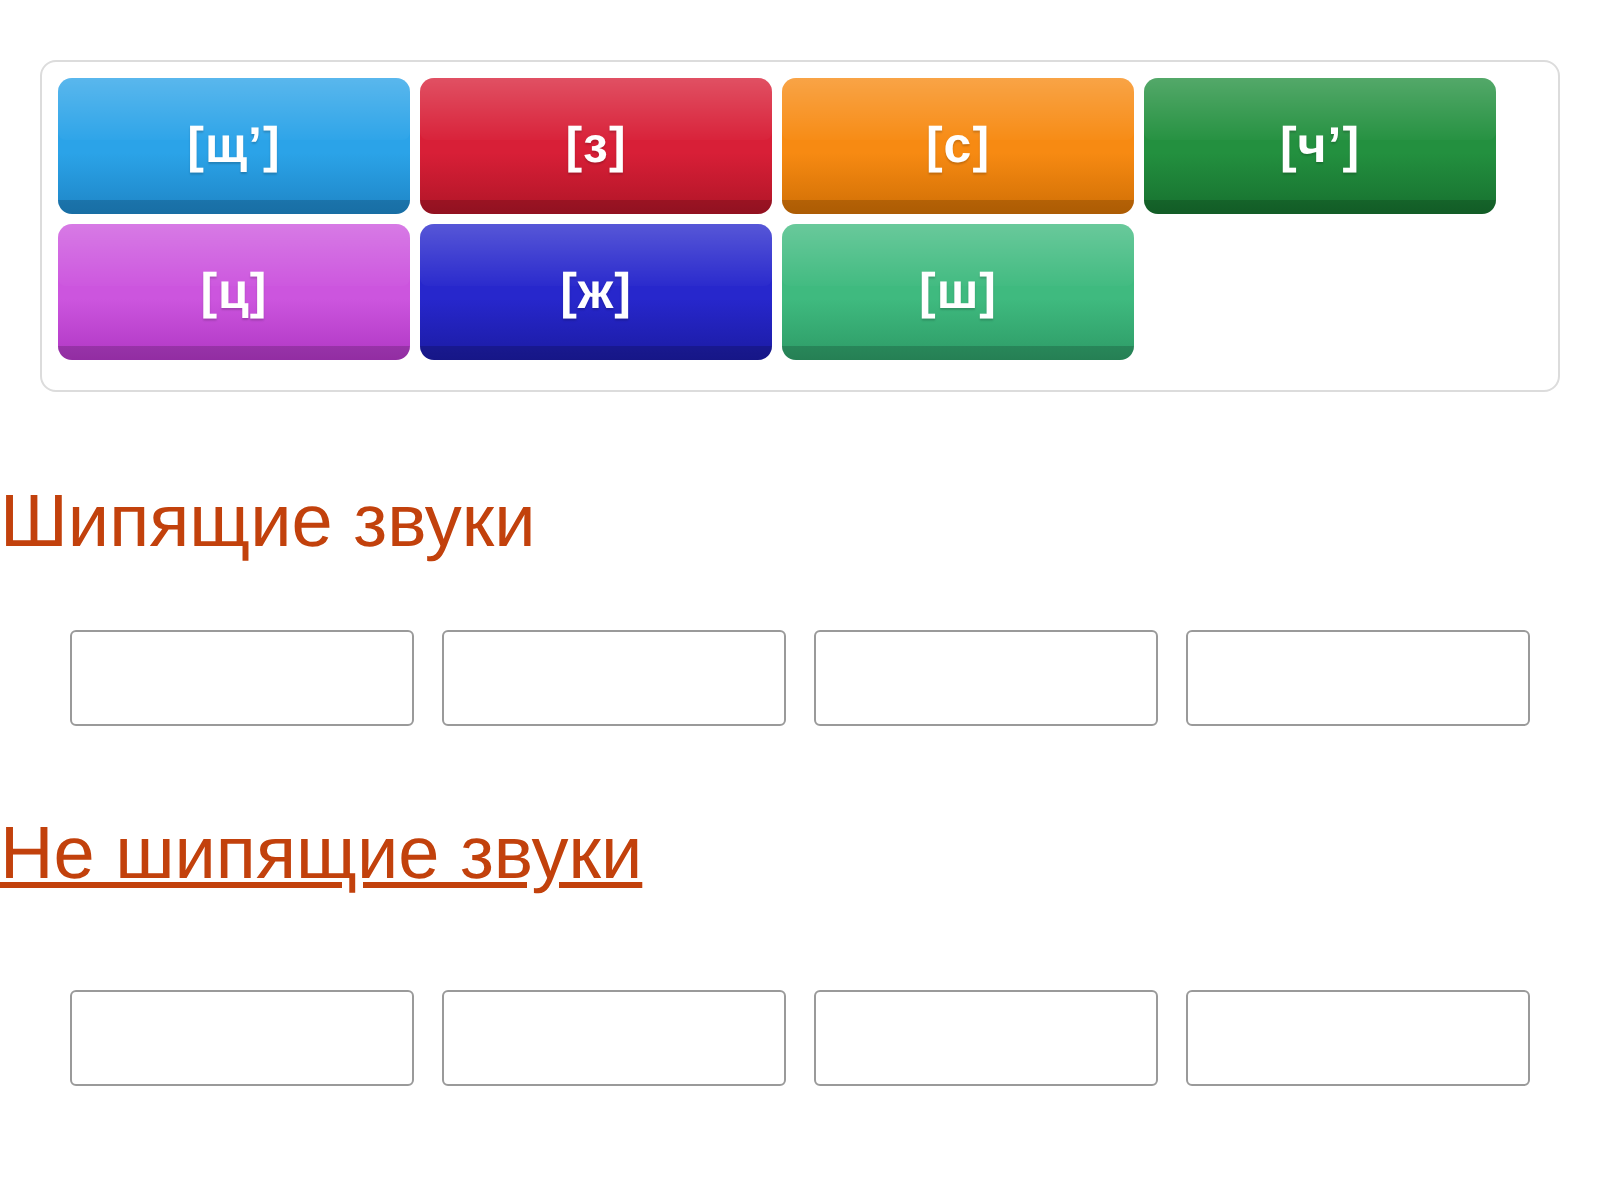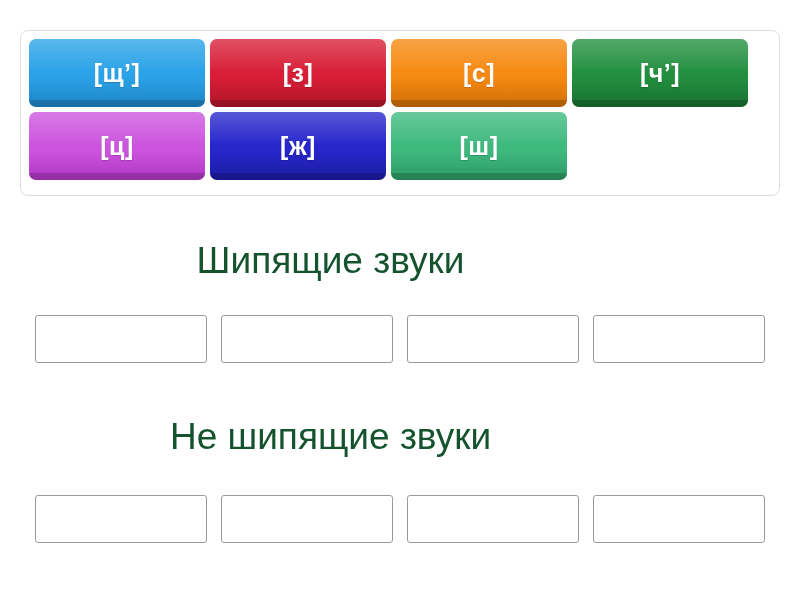--- a/index.html
+++ b/index.html
@@ -78,28 +78,28 @@
     box-shadow: none;
   }
   .tile.empty-slot::before,
   .tile.empty-slot::after { display: none; }
 
   
   .category-heading {
     position: absolute;
     left: 0;
     width: 661px;
-    text-align: center;
+    text-align: left;
     font-size: 37px;
     font-weight: normal;
-    color: #14532d;
+    color: #c2410c;
     white-space: nowrap;
   }
   #heading-shipyashchie { top: 240px; }
-  #heading-ne-shipyashchie { top: 416px; }
+  #heading-ne-shipyashchie { top: 406px; text-decoration: underline; }
 
   .dropzone-row {
     position: absolute;
     left: 35px;
     display: flex;
     gap: 14px;
   }
   #dropzone-row-shipyashchie { top: 315px; }
   #dropzone-row-ne-shipyashchie { top: 495px; }
 

